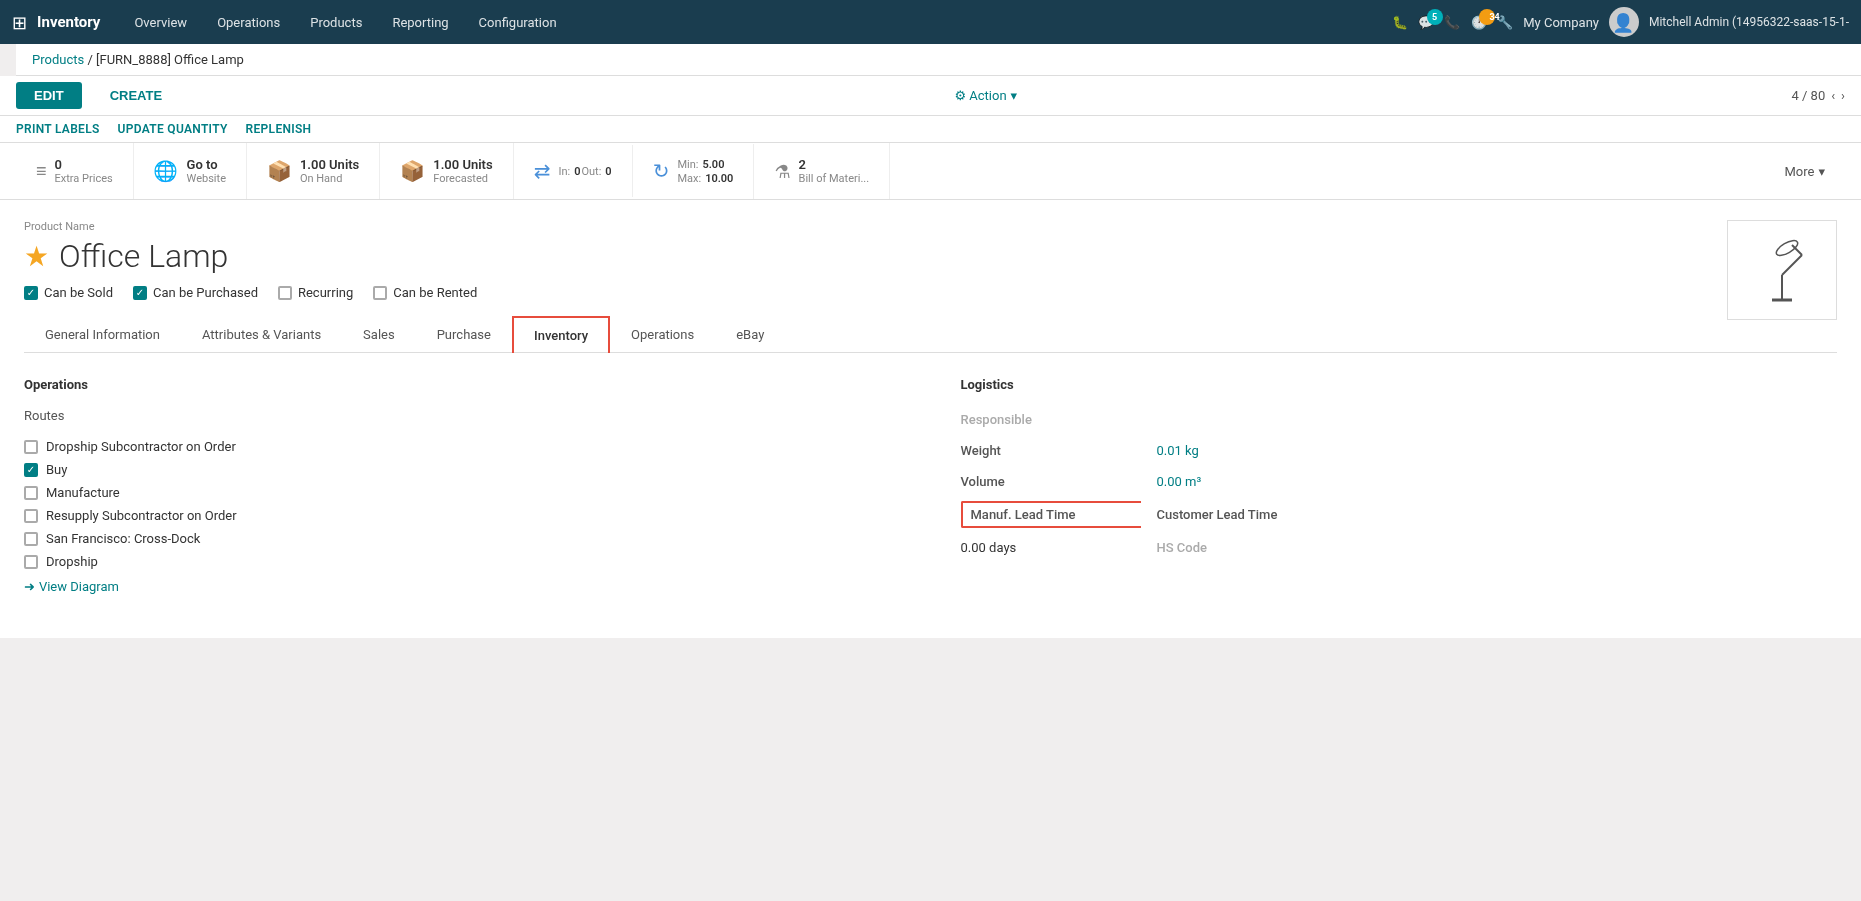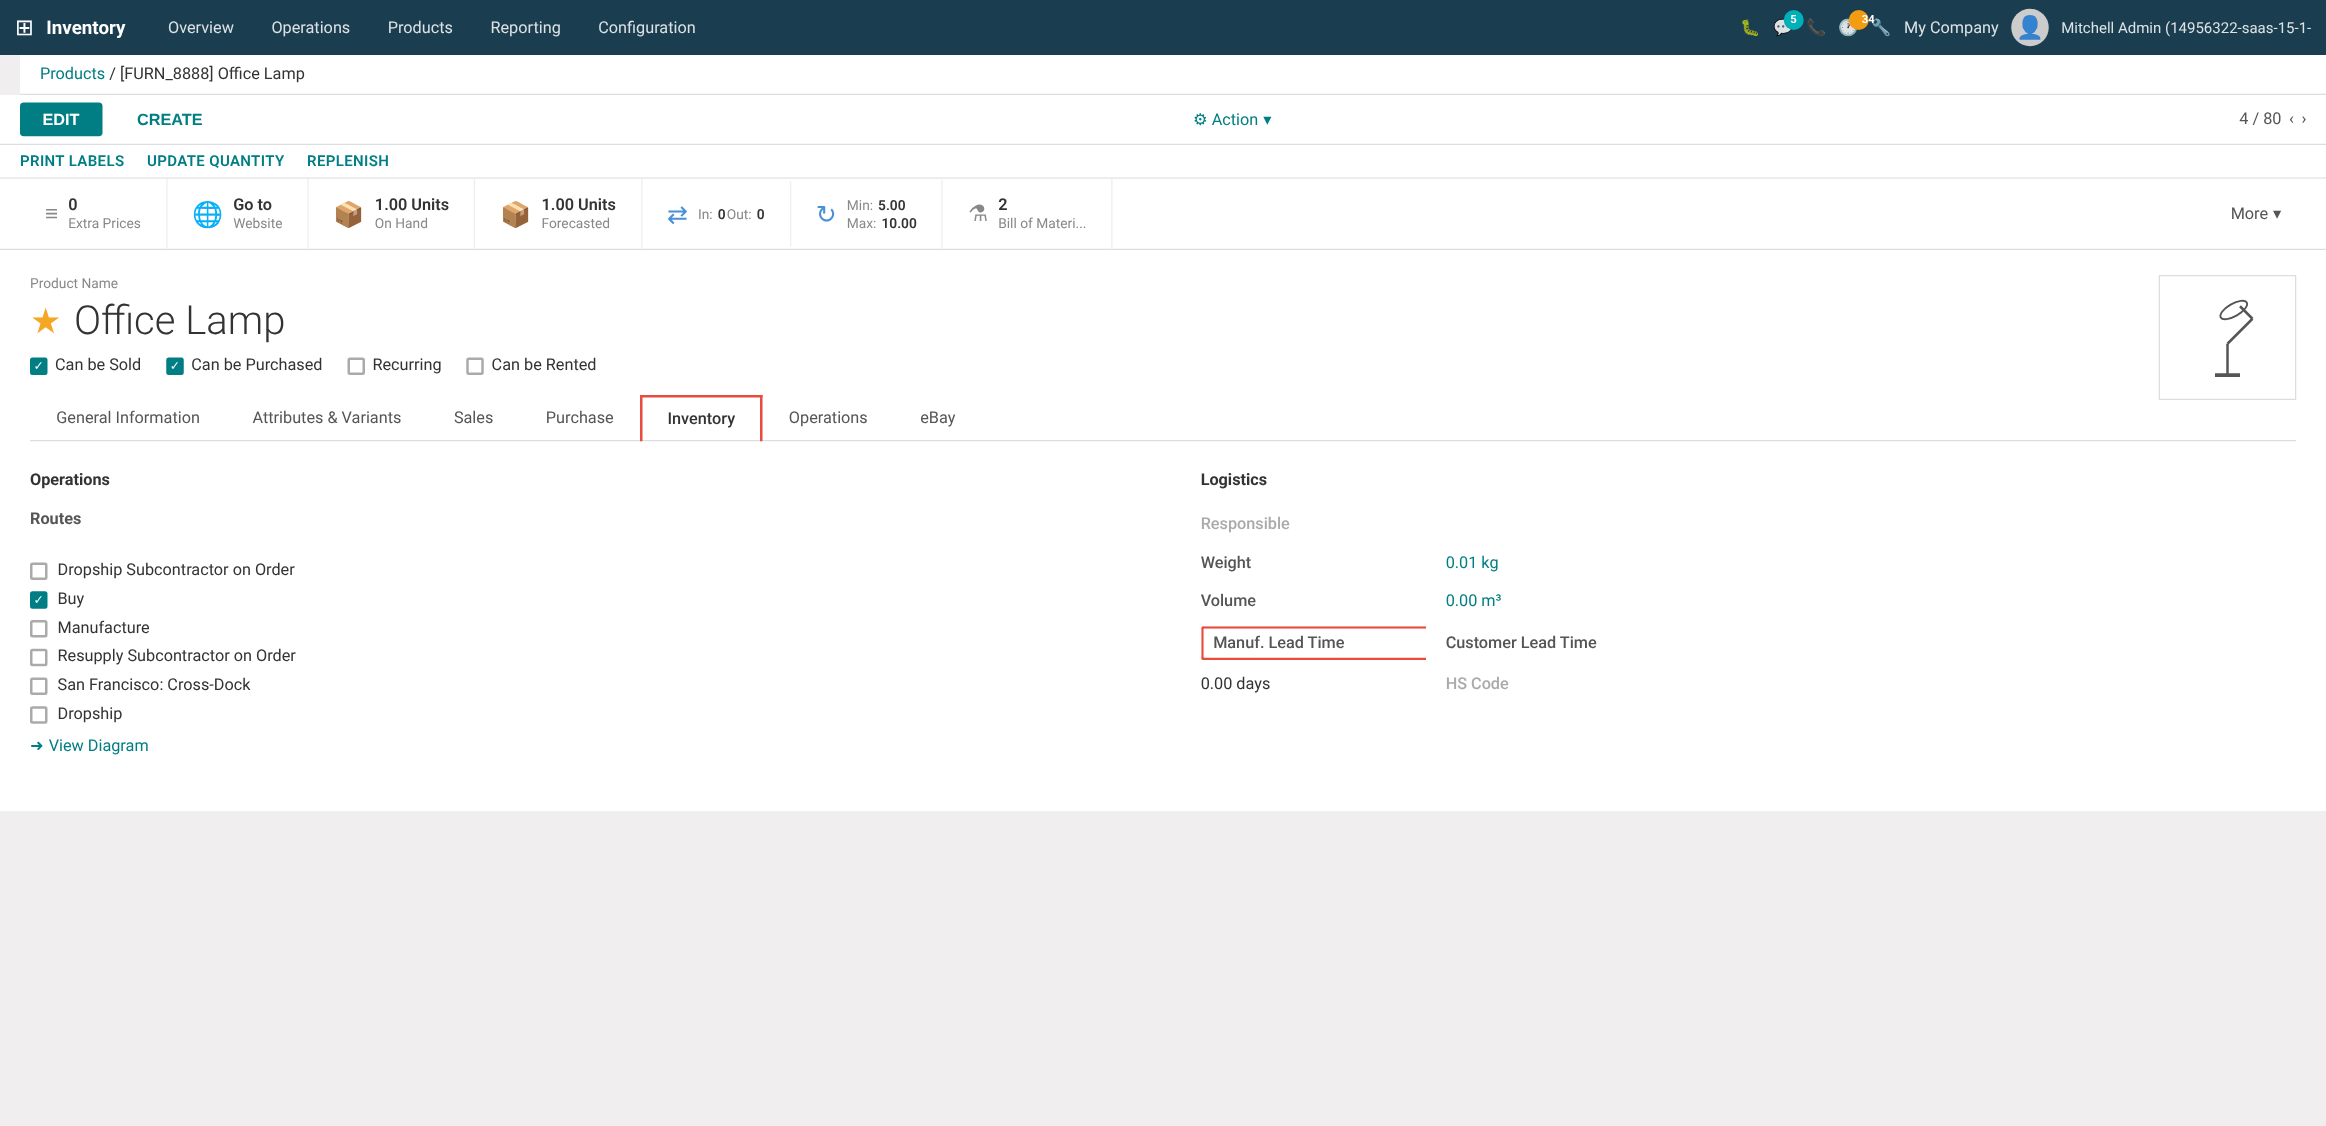--- a/index.html
+++ b/index.html
@@ -295,23 +295,23 @@
     }
     .section-title {
       font-size: 13px;
       font-weight: 700;
       color: #333;
       margin-bottom: 16px;
       text-transform: none;
     }
     .field-label {
       font-size: 13px;
-      font-weight: 700;
+      font-weight: 400;
       color: #555;
-      margin-bottom: 26px;
+      margin-bottom: 16px;
     }
     .routes-list {
       display: flex;
       flex-direction: column;
       gap: 8px;
       margin-left: 0;
     }
     .route-item {
       display: flex;
       align-items: center;

